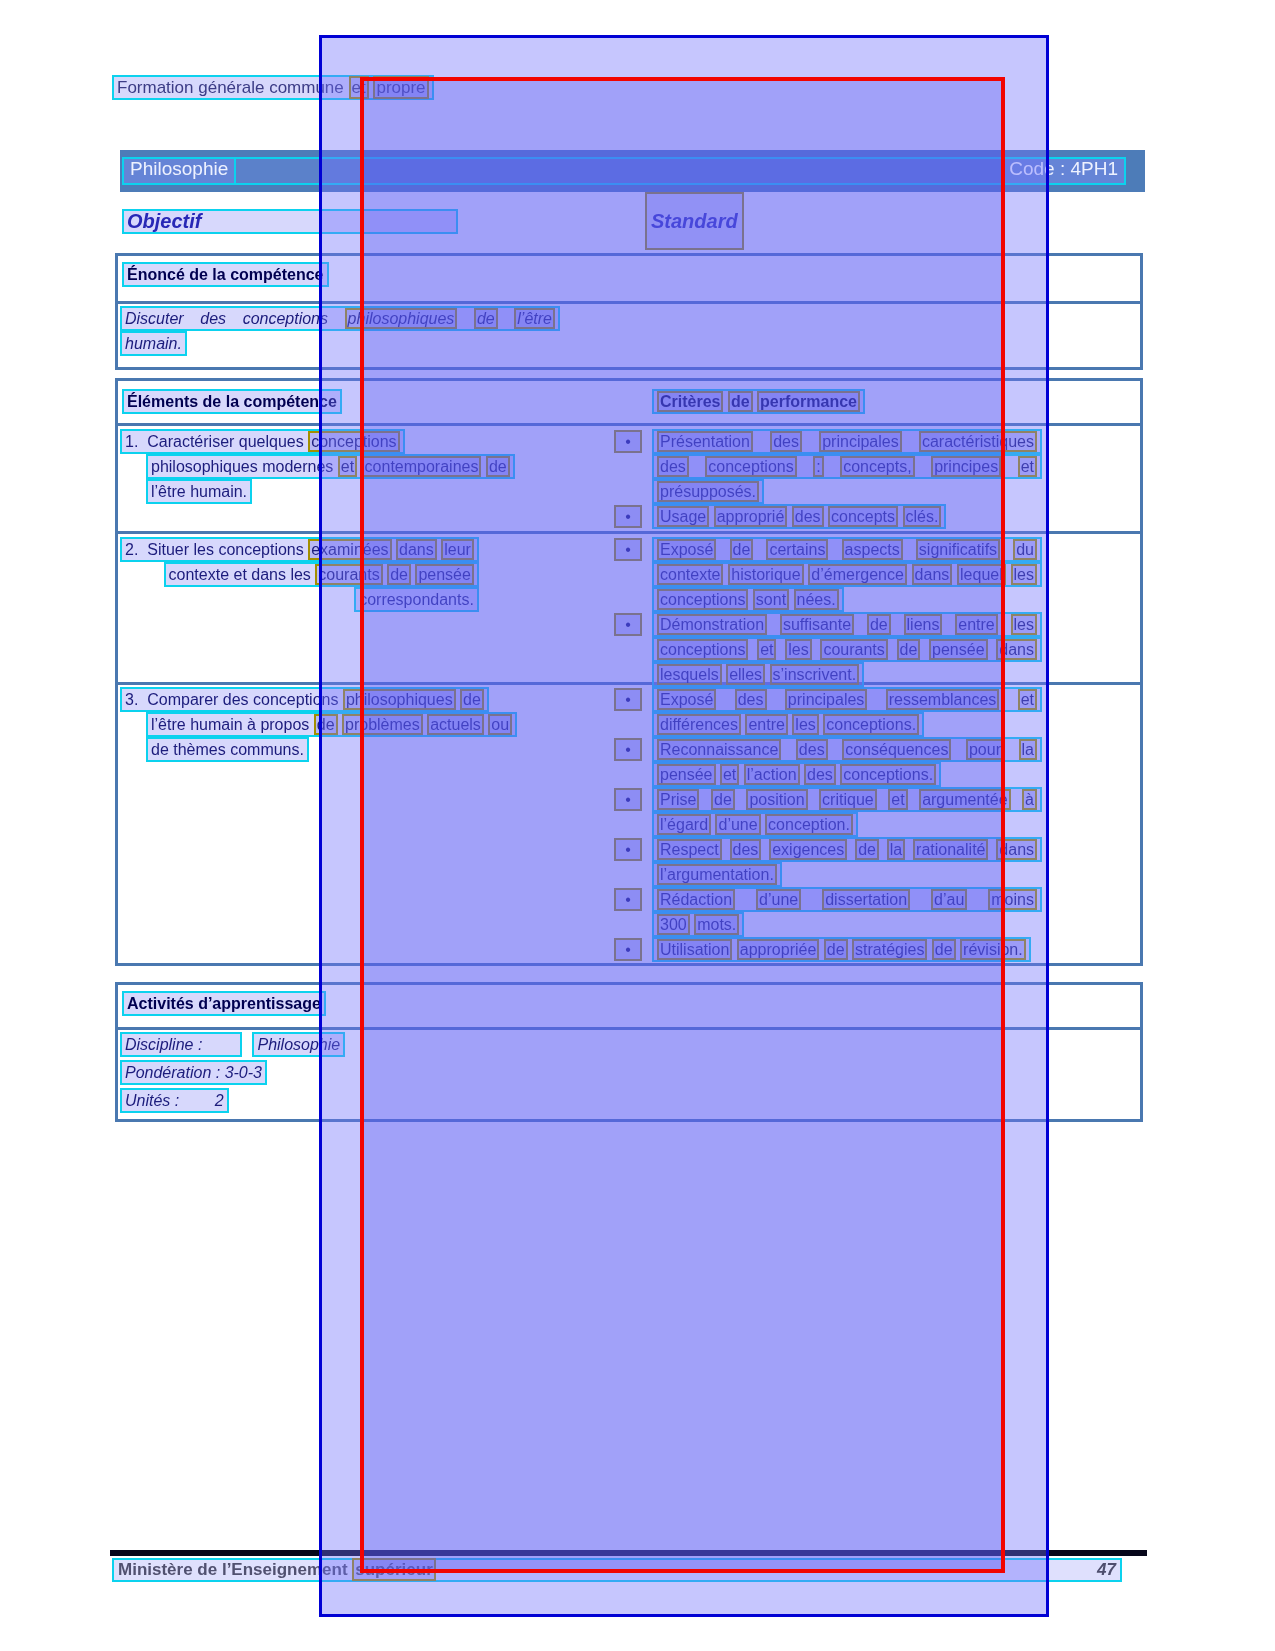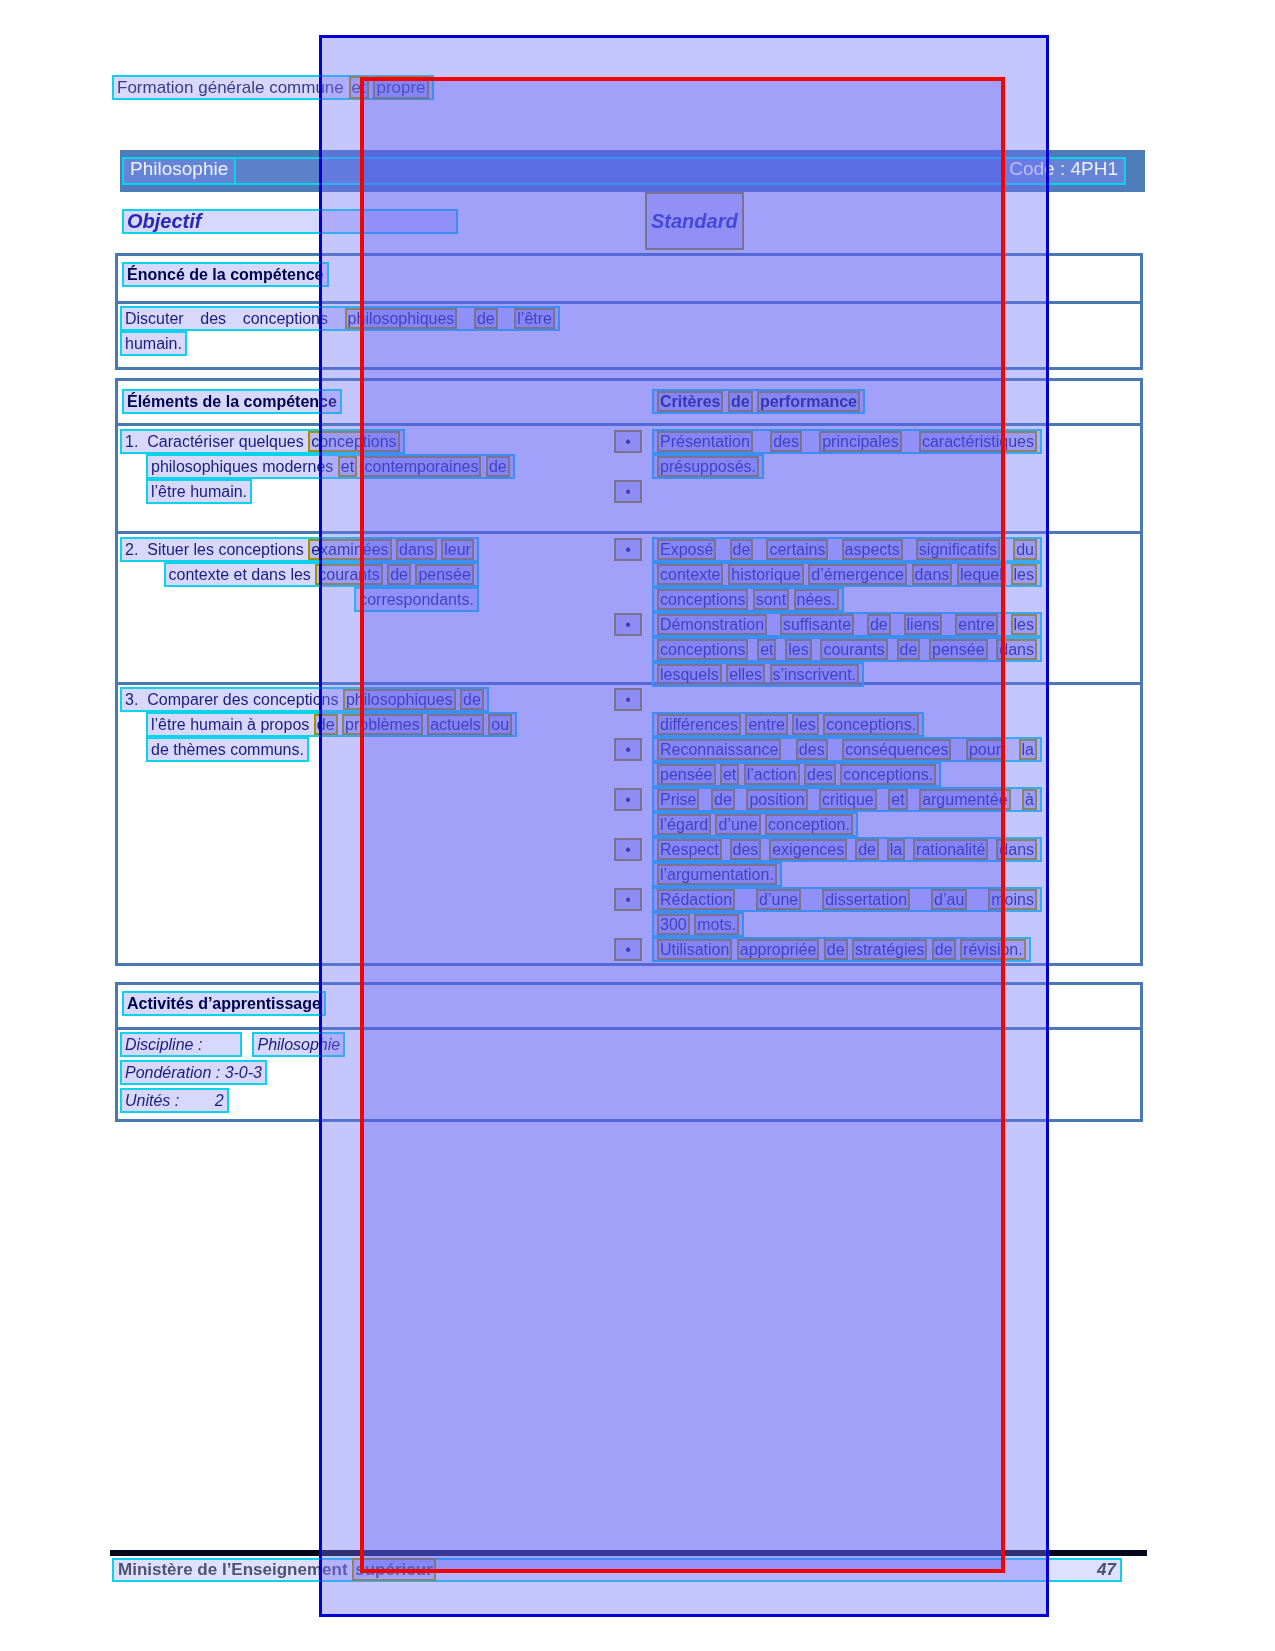--- a/index.html
+++ b/index.html
@@ -84,21 +84,21 @@
 </div>
 <div class="abs" style="left:645px;top:210px;">
   <span class="wb biglabel" style="padding:16px 4px;">Standard</span>
 </div>
 
 <div class="tbl" style="left:115px;top:253px;width:1028px;height:117px;"></div>
 <div class="divider" style="top:301px;"></div>
 <div class="abs" style="left:122px;top:262px;">
   <span class="ln hdr">Énoncé de la compétence</span>
 </div>
-<div class="abs" style="left:120px;top:306px;">
+<div class="abs" style="left:120px;top:306px;font-style:italic;">
   <div class="lline">
     <span class="ln just-wide">Discuter des conceptions <span class="wb">philosophiques</span> <span class="wb">de</span> <span class="wb">l’être</span></span>
   </div>
   <div class="lline">
     <span class="ln">humain.</span>
   </div>
 </div>
 
 <div class="tbl" style="left:115px;top:378px;width:1028px;height:588px;"></div>
 <div class="divider" style="top:423px;"></div>
@@ -112,22 +112,23 @@
   <span class="ln hdr"><span class="wb">Critères</span> <span class="wb">de</span> <span class="wb">performance</span></span>
 </div>
 
 <div class="abs" style="left:120px;top:429px;">
   <div class="lline"><span class="ln">1.&nbsp;&nbsp;Caractériser quelques <span class="wb">conceptions</span></span></div>
   <div class="lline indent"><span class="ln">philosophiques modernes <span class="wb">et</span> <span class="wb">contemporaines</span> <span class="wb">de</span></span></div>
   <div class="lline indent"><span class="ln">l’être humain.</span></div>
 </div>
 <div class="abs" style="left:612px;top:429px;">
   <div class="rline"><span class="bullet">•</span><span class="ln just"><span class="wb">Présentation</span> <span class="wb">des</span> <span class="wb">principales</span> <span class="wb">caractéristiques</span></span></div>
+  <div class="rline"><span class="ln just"><span class="wb">des</span> <span class="wb">conceptions</span> <span class="wb">:</span> <span class="wb">concepts,</span> <span class="wb">principes</span> <span class="wb">et</span></span></div>
   <div class="rline"><span class="ln"><span class="wb">présupposés.</span></span></div>
-  <div class="rline"><span class="bullet">•</span></div>
+  <div class="rline"><span class="bullet">•</span><span class="ln"><span class="wb">Usage</span> <span class="wb">approprié</span> <span class="wb">des</span> <span class="wb">concepts</span> <span class="wb">clés.</span></span></div>
 </div>
 
 <div class="abs" style="left:120px;top:537px;text-align:right;">
   <div class="lline"><span class="ln">2.&nbsp;&nbsp;Situer les conceptions <span class="wb">examinées</span> <span class="wb">dans</span> <span class="wb">leur</span></span></div>
   <div class="lline indent"><span class="ln">contexte et dans les <span class="wb">courants</span> <span class="wb">de</span> <span class="wb">pensée</span></span></div>
   <div class="lline indent"><span class="ln">correspondants.</span></div>
 </div>
 <div class="abs" style="left:612px;top:537px;">
   <div class="rline"><span class="bullet">•</span><span class="ln just"><span class="wb">Exposé</span> <span class="wb">de</span> <span class="wb">certains</span> <span class="wb">aspects</span> <span class="wb">significatifs</span> <span class="wb">du</span></span></div>
   <div class="rline"><span class="ln just"><span class="wb">contexte</span> <span class="wb">historique</span> <span class="wb">d’émergence</span> <span class="wb">dans</span> <span class="wb">lequel</span> <span class="wb">les</span></span></div>
@@ -136,21 +137,21 @@
   <div class="rline"><span class="ln just"><span class="wb">conceptions</span> <span class="wb">et</span> <span class="wb">les</span> <span class="wb">courants</span> <span class="wb">de</span> <span class="wb">pensée</span> <span class="wb">dans</span></span></div>
   <div class="rline"><span class="ln"><span class="wb">lesquels</span> <span class="wb">elles</span> <span class="wb">s’inscrivent.</span></span></div>
 </div>
 
 <div class="abs" style="left:120px;top:687px;">
   <div class="lline"><span class="ln">3.&nbsp;&nbsp;Comparer des conceptions <span class="wb">philosophiques</span> <span class="wb">de</span></span></div>
   <div class="lline indent"><span class="ln">l’être humain à propos <span class="wb">de</span> <span class="wb">problèmes</span> <span class="wb">actuels</span> <span class="wb">ou</span></span></div>
   <div class="lline indent"><span class="ln">de thèmes communs.</span></div>
 </div>
 <div class="abs" style="left:612px;top:687px;">
-  <div class="rline"><span class="bullet">•</span></div>
+  <div class="rline"><span class="bullet">•</span><span class="ln just"><span class="wb">Exposé</span> <span class="wb">des</span> <span class="wb">principales</span> <span class="wb">ressemblances</span> <span class="wb">et</span></span></div>
   <div class="rline"><span class="ln"><span class="wb">différences</span> <span class="wb">entre</span> <span class="wb">les</span> <span class="wb">conceptions.</span></span></div>
   <div class="rline"><span class="bullet">•</span><span class="ln just"><span class="wb">Reconnaissance</span> <span class="wb">des</span> <span class="wb">conséquences</span> <span class="wb">pour</span> <span class="wb">la</span></span></div>
   <div class="rline"><span class="ln"><span class="wb">pensée</span> <span class="wb">et</span> <span class="wb">l’action</span> <span class="wb">des</span> <span class="wb">conceptions.</span></span></div>
   <div class="rline"><span class="bullet">•</span><span class="ln just"><span class="wb">Prise</span> <span class="wb">de</span> <span class="wb">position</span> <span class="wb">critique</span> <span class="wb">et</span> <span class="wb">argumentée</span> <span class="wb">à</span></span></div>
   <div class="rline"><span class="ln"><span class="wb">l’égard</span> <span class="wb">d’une</span> <span class="wb">conception.</span></span></div>
   <div class="rline"><span class="bullet">•</span><span class="ln just"><span class="wb">Respect</span> <span class="wb">des</span> <span class="wb">exigences</span> <span class="wb">de</span> <span class="wb">la</span> <span class="wb">rationalité</span> <span class="wb">dans</span></span></div>
   <div class="rline"><span class="ln"><span class="wb">l’argumentation.</span></span></div>
   <div class="rline"><span class="bullet">•</span><span class="ln just"><span class="wb">Rédaction</span> <span class="wb">d’une</span> <span class="wb">dissertation</span> <span class="wb">d’au</span> <span class="wb">moins</span></span></div>
   <div class="rline"><span class="ln"><span class="wb">300</span> <span class="wb">mots.</span></span></div>
   <div class="rline"><span class="bullet">•</span><span class="ln"><span class="wb">Utilisation</span> <span class="wb">appropriée</span> <span class="wb">de</span> <span class="wb">stratégies</span> <span class="wb">de</span> <span class="wb">révision.</span></span></div>

